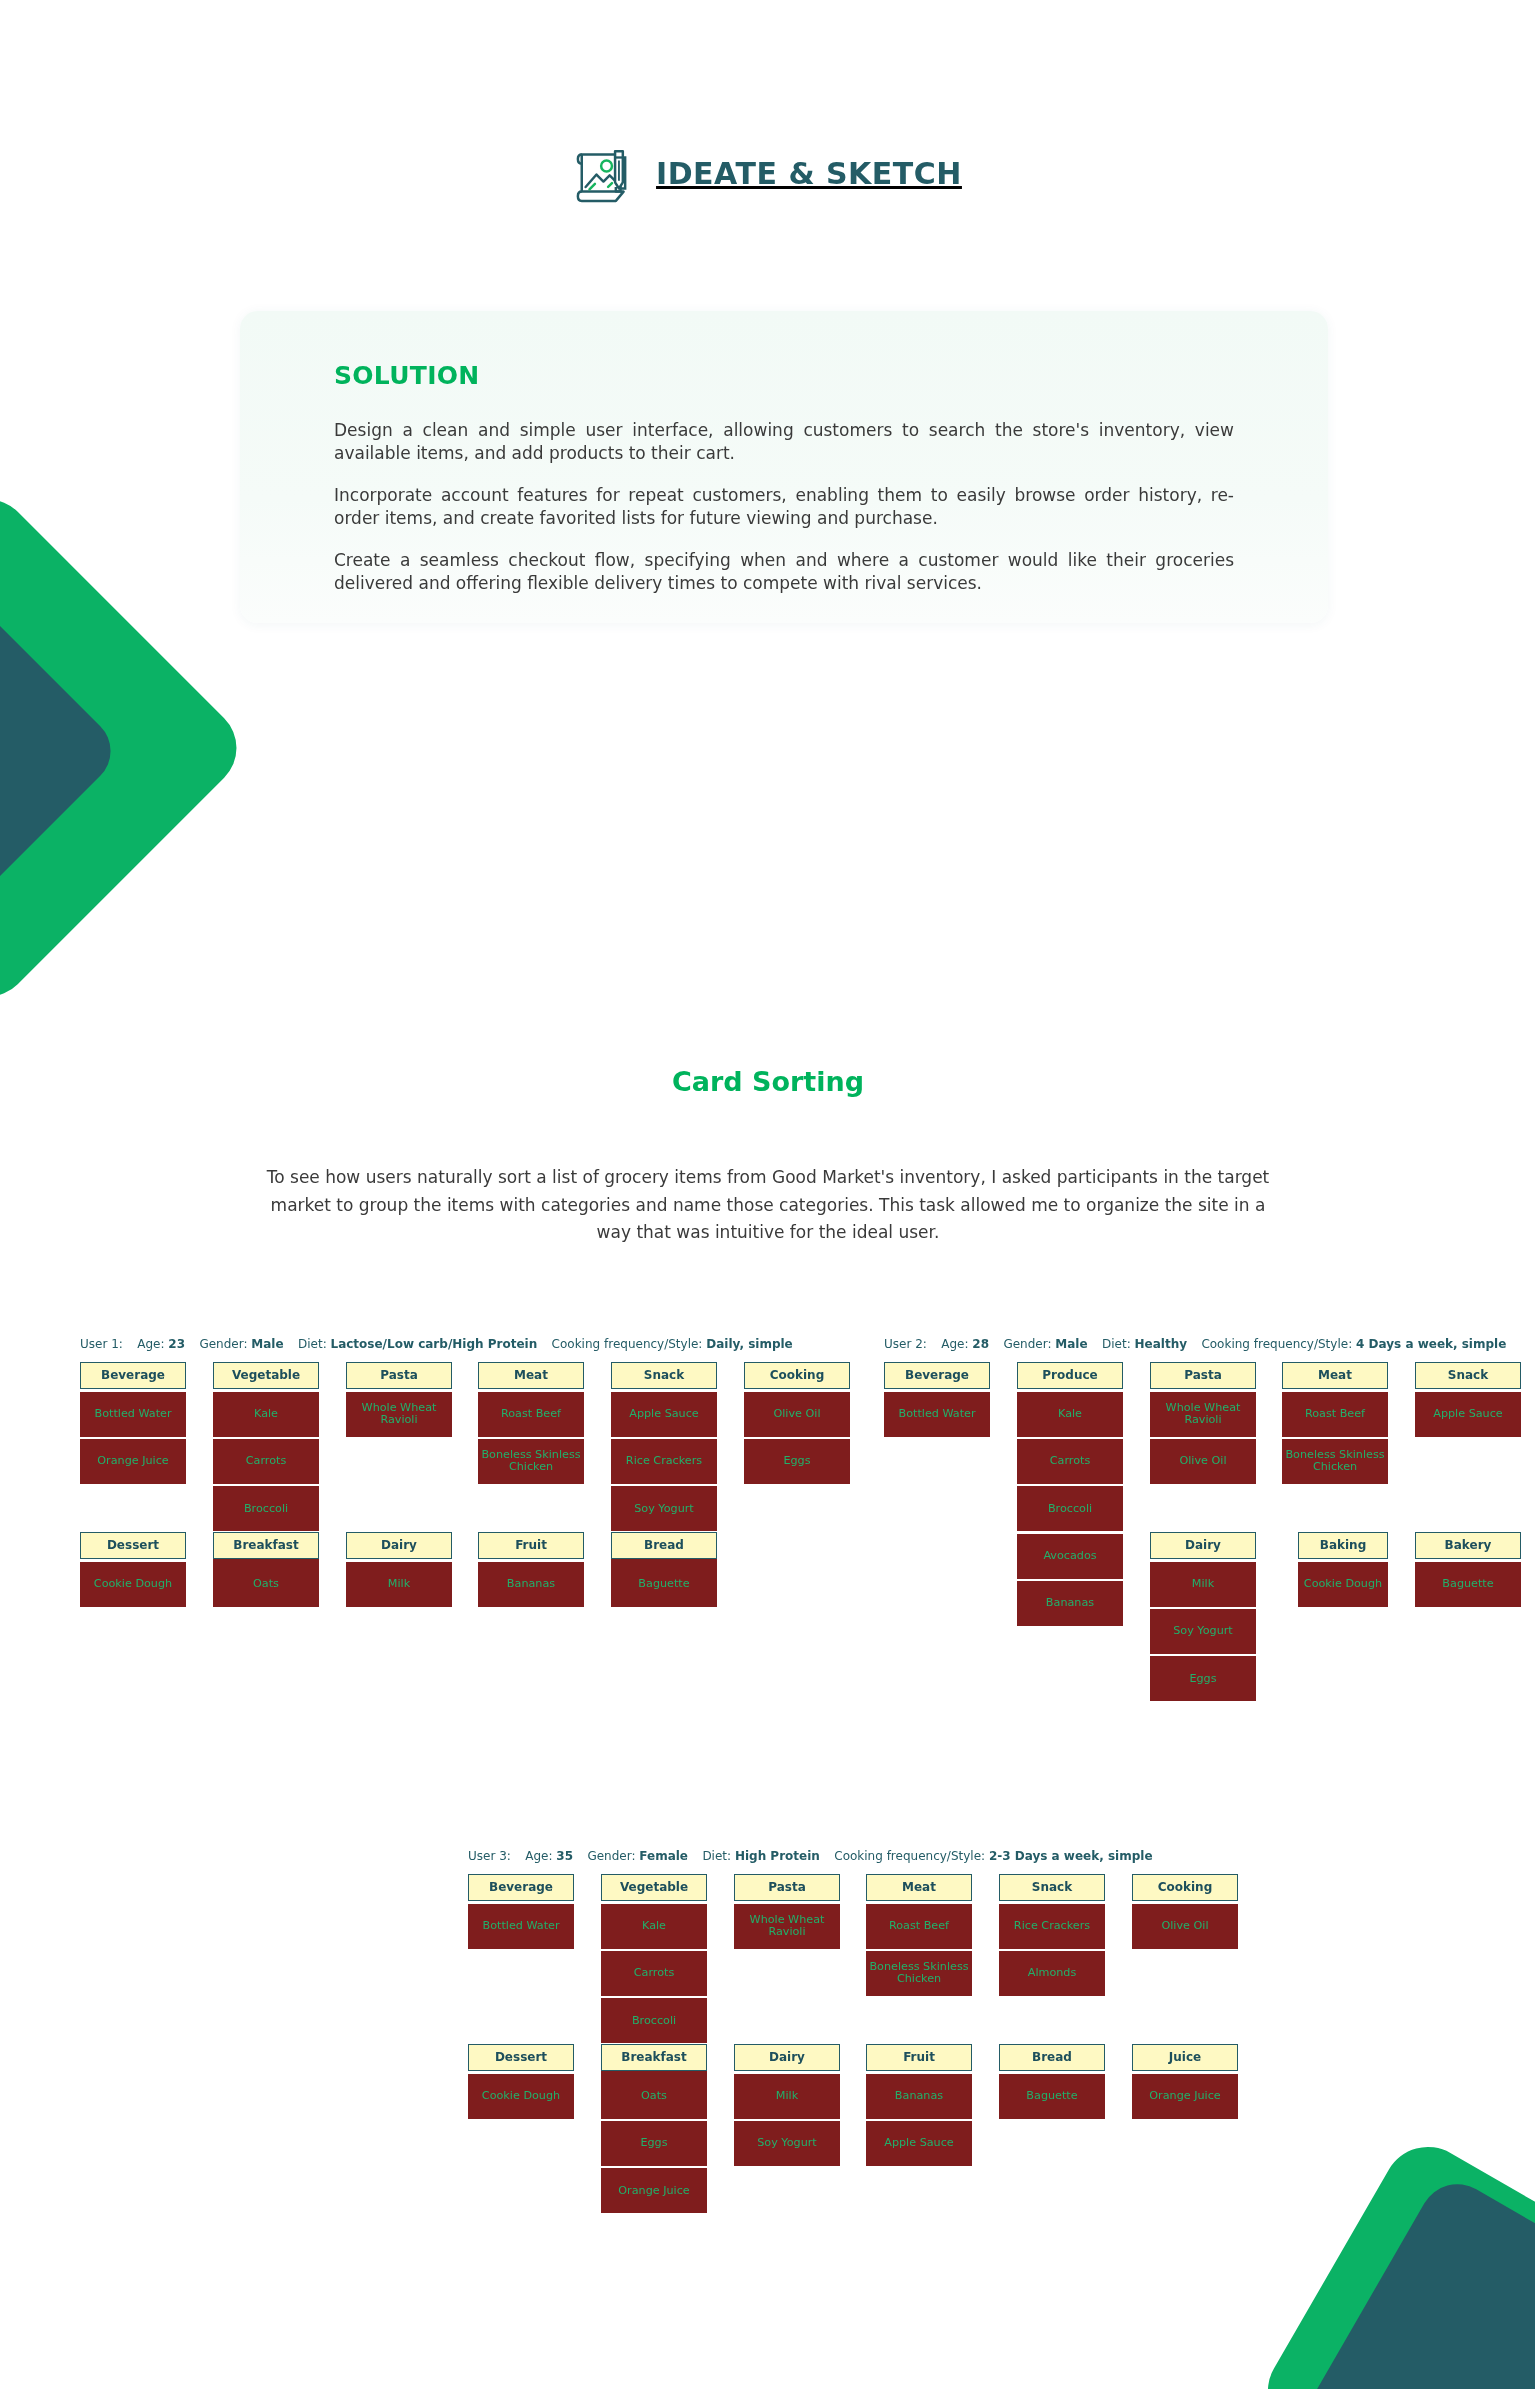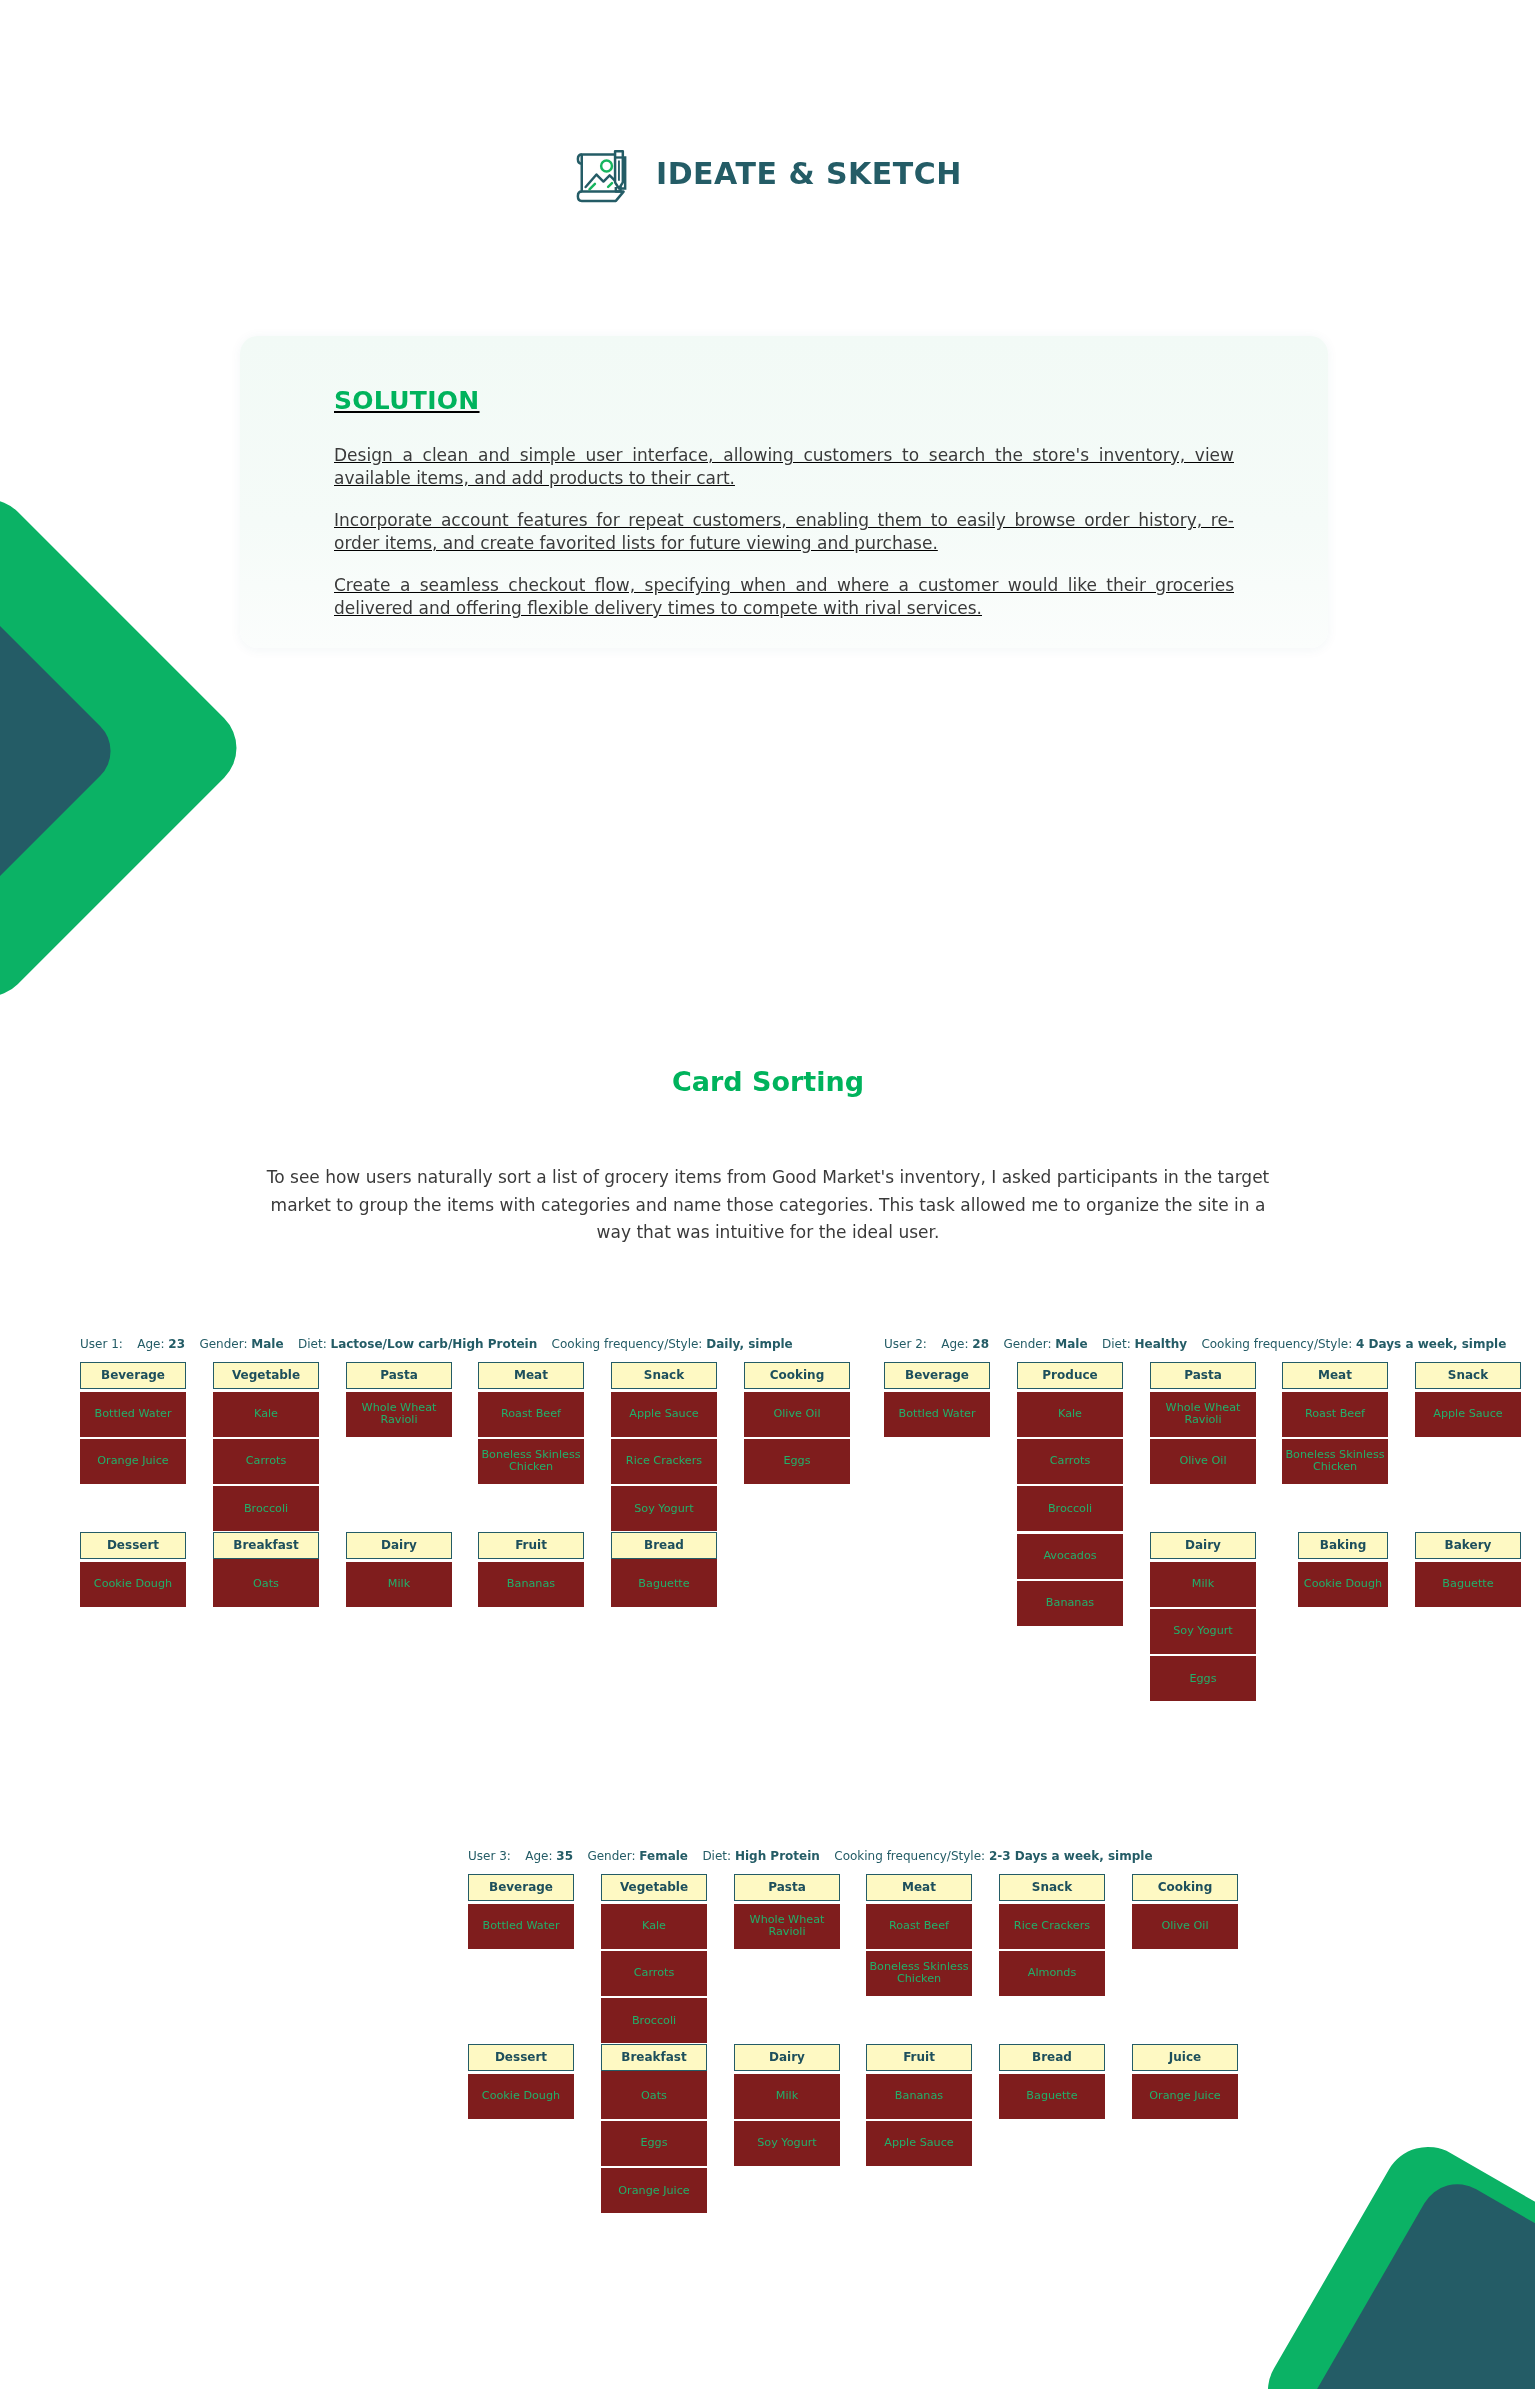--- a/index.html
+++ b/index.html
@@ -73,42 +73,42 @@
   
   .page-header {
     position: absolute;
     left: 0;
     top: 142px;
     width: 1536px;
     display: flex;
     align-items: center;
     justify-content: center;
     gap: 20px;
+    text-decoration: underline;
   }
   .page-header .hdr-icon { width: 62px; height: 62px; display: block; }
   .page-header .hdr-title {
     font-size: 30px;
     font-weight: bold;
     letter-spacing: 0.5px;
     color: #245c66;
     font-family: "DejaVu Sans", sans-serif;
   }
 
   
   .solution-card {
     position: absolute;
     left: 240px;
-    top: 336px;
+    top: 311px;
     width: 1088px;
     height: 312px;
     background: linear-gradient(180deg, #f2faf6 0%, #f5fbf8 60%, #fbfdfc 100%);
     border-radius: 17.6px;
     box-shadow: 0 1.6px 11.2px rgba(36,92,102,0.055);
     padding: 50px 94px 0 94px;
-    text-decoration: underline;
   }
   .solution-title {
     font-size: 25px;
     font-weight: bold;
     color: #00b35c;
     letter-spacing: 0.3px;
     font-family: "DejaVu Sans", sans-serif;
     margin-bottom: 29px;
   }
   .solution-para {

